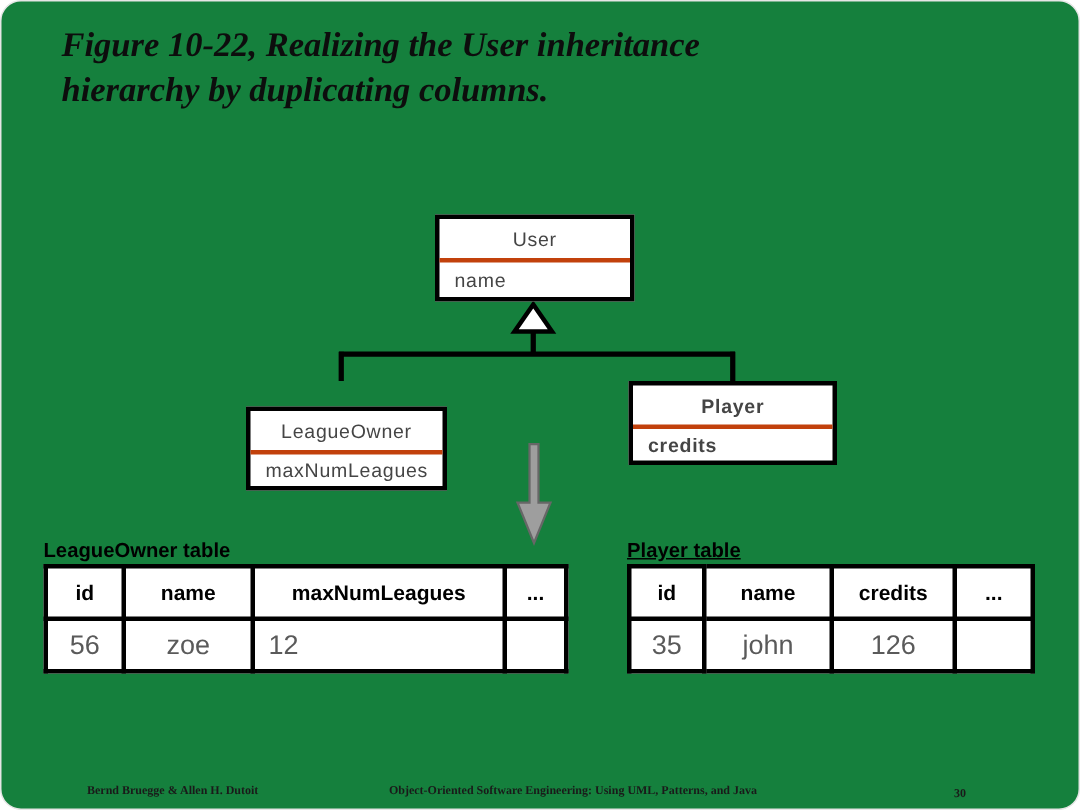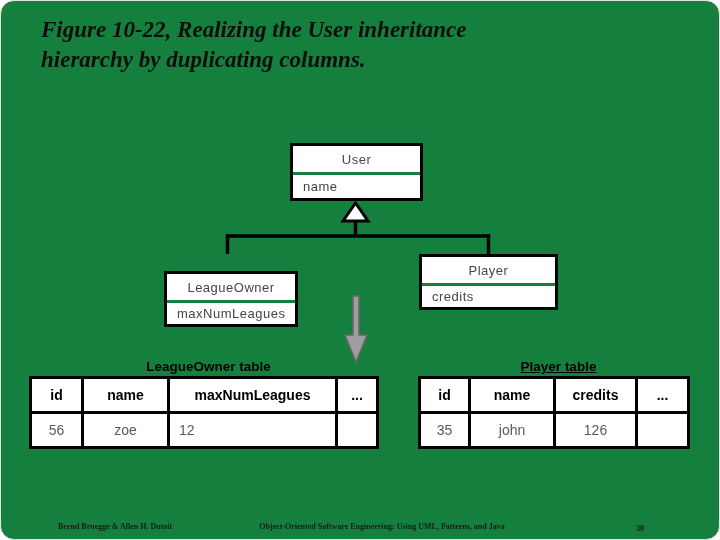--- a/index.html
+++ b/index.html
@@ -17,38 +17,38 @@
   
   .overlay{position:absolute;left:0;top:0;width:720px;height:540px;pointer-events:none;}
   .conn{stroke:#000;stroke-width:3.5;fill:none;}
   .tri{fill:#ffffff;stroke:#000;stroke-width:3;}
   
   .cbox{
     position:absolute;border:3px solid #000;background:#fff;box-sizing:border-box;
     display:flex;flex-direction:column;
   }
   .cname{
-    flex:0 0 26px;border-bottom:3px solid #15803d;display:flex;align-items:center;
+    flex:0 0 26px;border-bottom:3px solid #c2410c;display:flex;align-items:center;
     justify-content:center;font-size:13px;color:#454545;letter-spacing:.5px;
   }
   .cattr{
     flex:1;display:flex;align-items:center;padding-left:10px;
     font-size:13px;color:#454545;letter-spacing:.5px;
   }
   
   .ttitle{
-    position:absolute;font-size:13.5px;font-weight:bold;color:#000;text-align:center;
+    position:absolute;font-size:13.5px;font-weight:bold;color:#000;text-align:left;
   }
   .dtable{border-collapse:collapse;table-layout:fixed;background:#fff;}
   .dtable th,.dtable td{
     border:3px solid #000;height:30px;overflow:hidden;white-space:nowrap;
     text-align:center;vertical-align:middle;box-sizing:content-box;
   }
   .dtable th{font-size:14px;font-weight:bold;color:#000;}
-  .dtable td{font-size:14px;font-weight:normal;color:#5a5a5a;}
+  .dtable td{font-size:18px;font-weight:normal;color:#5a5a5a;}
   .dtable td.al{text-align:left;padding-left:9px;}
   .tblwrap{position:absolute;border-radius:26px;}
   
   .footer{
     position:absolute;left:0;top:521px;width:100%;height:14px;
     font-family:"Liberation Serif",serif;font-size:8px;font-weight:bold;color:#1a1a1a;
   }
   .f-left{position:absolute;left:57px;top:0;}
   .f-center{position:absolute;left:381px;top:0;transform:translateX(-50%);white-space:nowrap;}
   .f-right{position:absolute;left:635px;top:2px;}
@@ -80,21 +80,21 @@
   <div class="cbox" style="left:289px;top:142px;width:133px;height:58px;">
     <div class="cname">User</div>
     <div class="cattr">name</div>
   </div>
 
   <div class="cbox" style="left:163px;top:270px;width:134px;height:56px;">
     <div class="cname">LeagueOwner</div>
     <div class="cattr">maxNumLeagues</div>
   </div>
 
-  <div class="cbox" style="left:418px;top:253px;width:139px;height:56px;">
+  <div class="cbox" style="left:418px;top:253px;width:139px;height:56px;font-weight:bold;">
     <div class="cname">Player</div>
     <div class="cattr">credits</div>
   </div>
 
   <div class="ttitle" style="left:28px;top:358px;width:359px;">LeagueOwner table</div>
   <div class="tblwrap" style="left:28px;top:375px;">
     <table class="dtable">
       <colgroup>
         <col style="width:52px">
           <col style="width:86px">

